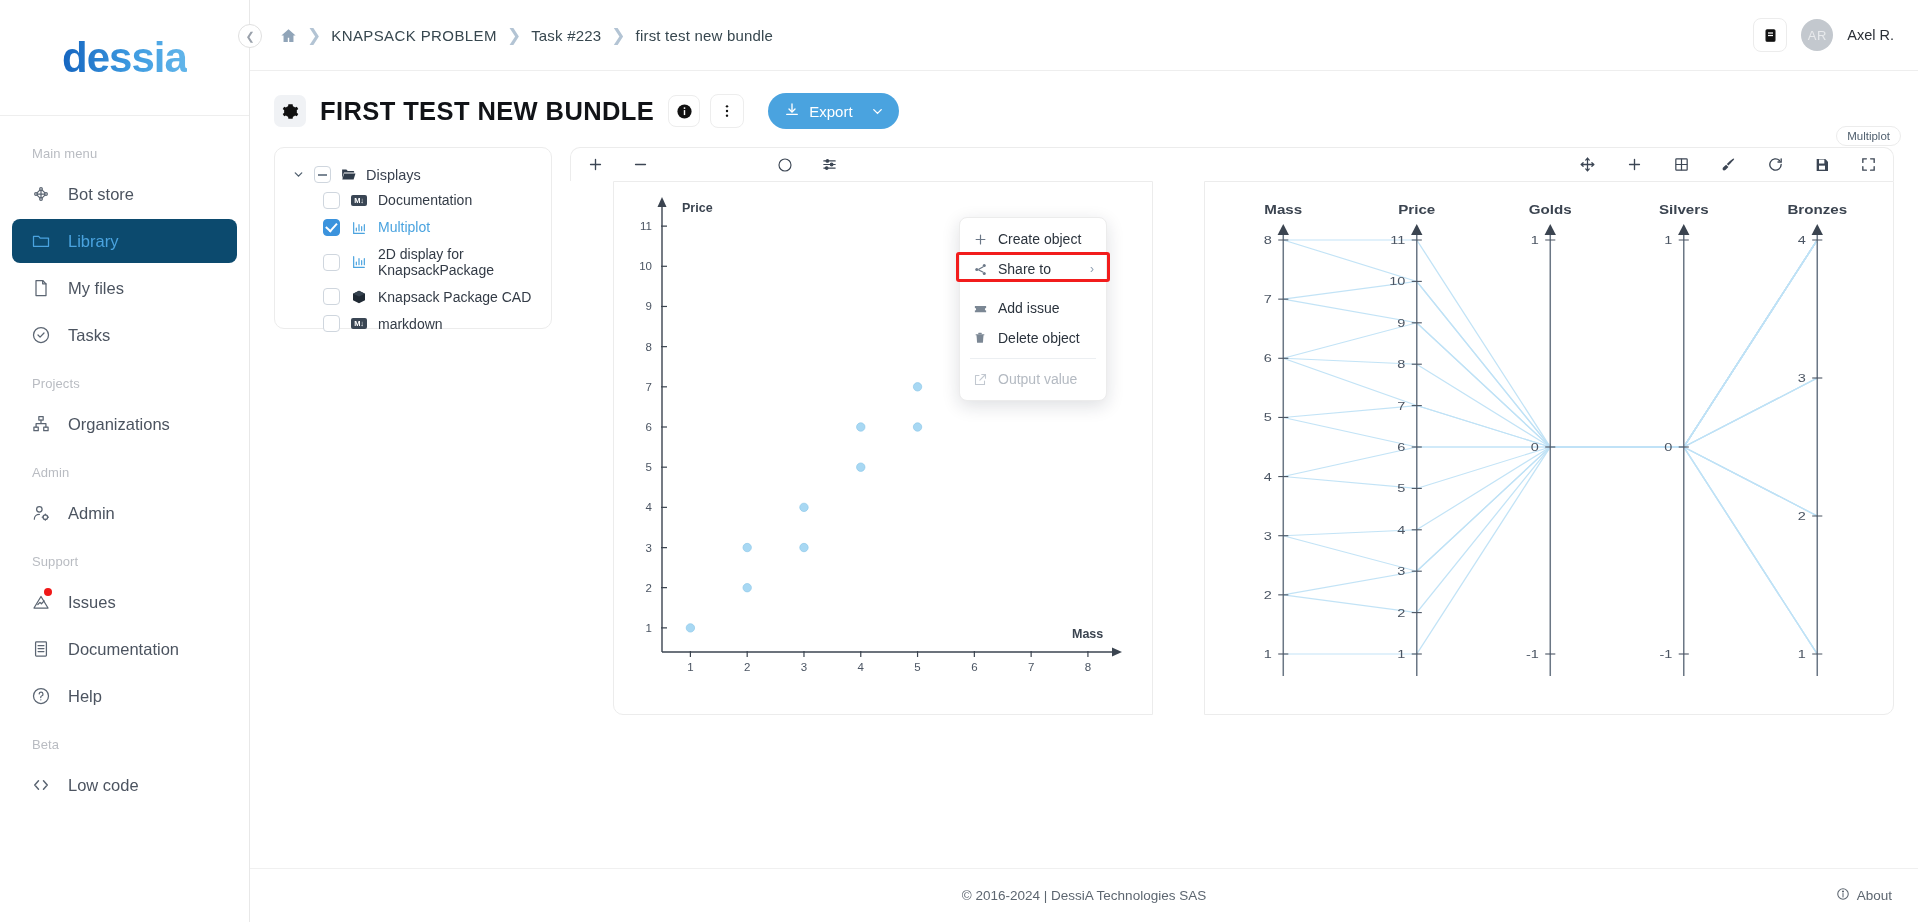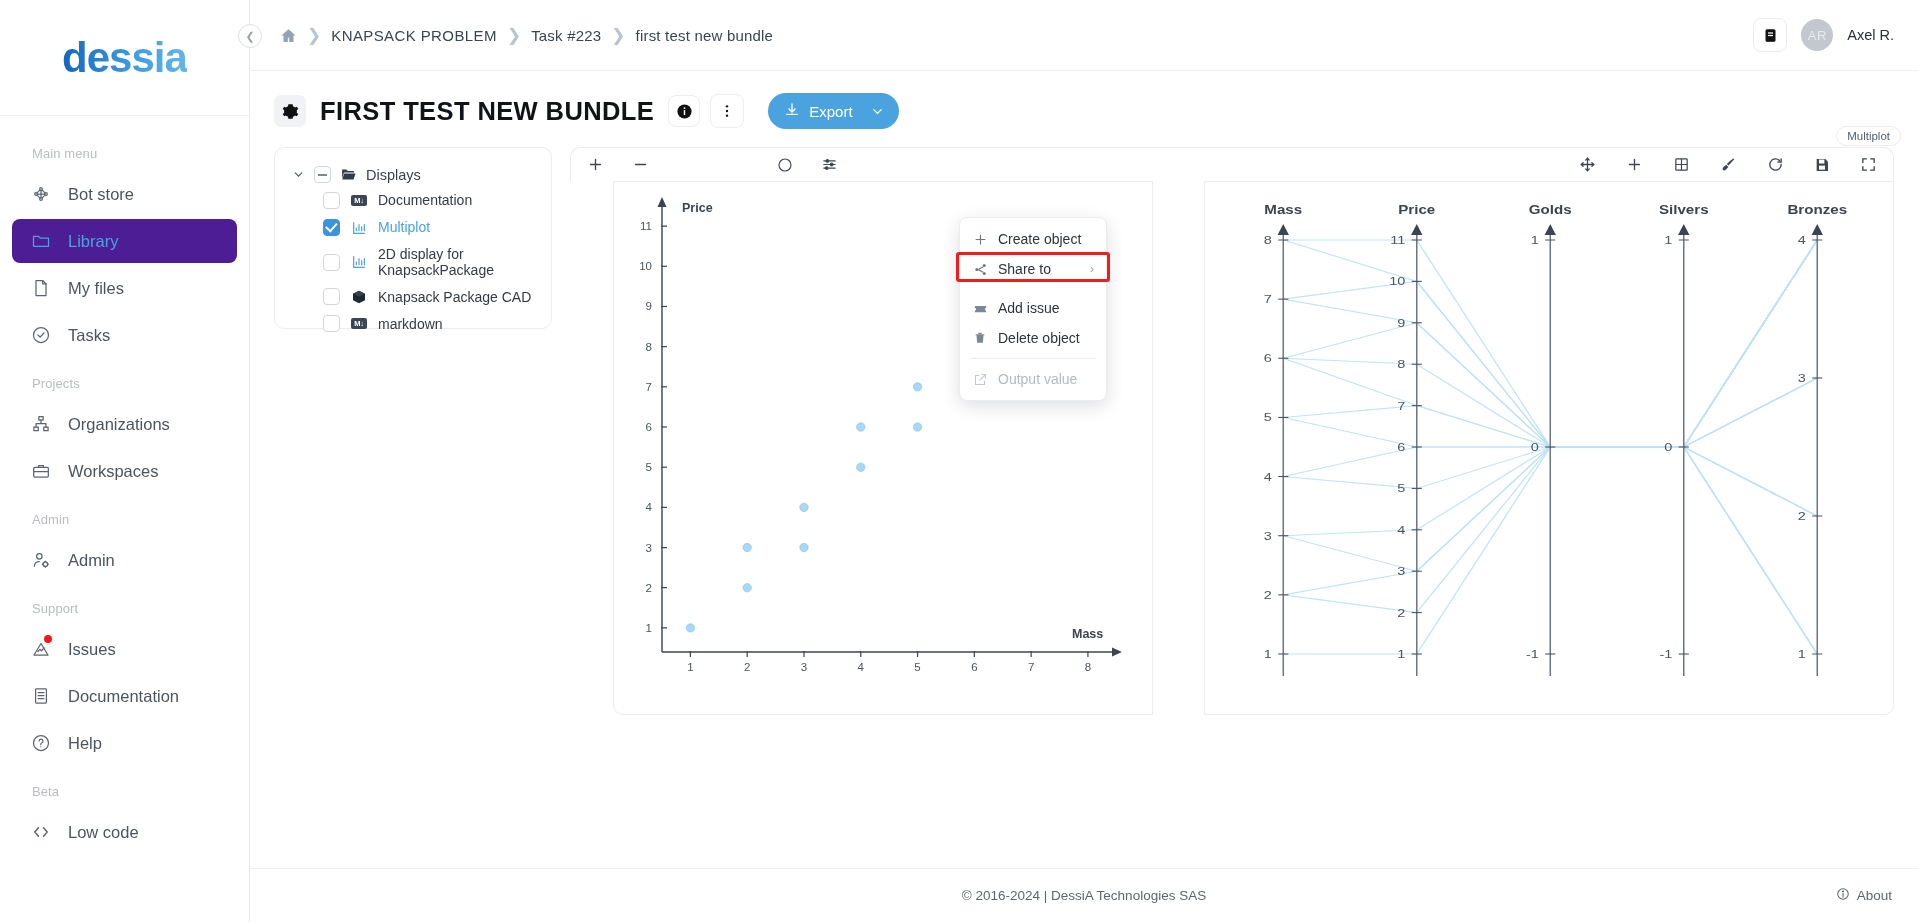--- a/index.html
+++ b/index.html
@@ -33,21 +33,21 @@
   .nav { padding-top: 14px; }
   .nav-section {
     font-size: 13px; color: #b9bcc2; padding: 16px 0 8px 32px; letter-spacing: .1px;
   }
   .nav-item {
     display: flex; align-items: center; gap: 16px;
     height: 44px; margin: 3px 12px; padding-left: 18px;
     border-radius: 8px; color: #4c5460; font-size: 16.5px;
     cursor: pointer; position: relative;
   }
-  .nav-item.active { background: #4c1d95; color: #4aa3df; }
+  .nav-item.active { background: #0c4a6e; color: #4aa3df; }
   .nav-item .ic { width: 22px; height: 22px; display:flex; align-items:center; justify-content:center; flex-shrink: 0;}
   .nav-item .ic svg { width: 20px; height: 20px; }
   .badge-dot {
     position: absolute; left: 32px; top: 8px;
     width: 8px; height: 8px; border-radius: 50%; background: #f01818;
   }
 
   
   .main { flex: 1; display: flex; flex-direction: column; min-width: 0; position: relative; }
   .topbar {
@@ -246,30 +246,20 @@
         <div class="nav-item">
           <span class="ic">
             <svg width="20" height="20" viewBox="0 0 24 24" fill="none" stroke="#5b6572" stroke-width="1.5" stroke-linecap="round" stroke-linejoin="round">
               <rect x="9.4" y="3" width="5.2" height="4.2"></rect>
               <rect x="3.5" y="15.8" width="5.2" height="4.2"></rect>
               <rect x="15.3" y="15.8" width="5.2" height="4.2"></rect>
               <path d="M12 7.2v4.4M6.1 15.8v-4.2h11.8v4.2"></path>
             </svg>
           </span>
           <span>Organizations</span>
-        </div>
-        <div class="nav-item">
-          <span class="ic">
-            <svg width="20" height="20" viewBox="0 0 24 24" fill="none" stroke="#5b6572" stroke-width="1.5" stroke-linecap="round" stroke-linejoin="round">
-              <rect x="3.2" y="7.6" width="17.6" height="11.6" rx="1.2"></rect>
-              <path d="M9 7.6V5.6h6v2"></path>
-              <path d="M3.2 12.6h17.6"></path>
-            </svg>
-          </span>
-          <span>Workspaces</span>
         </div>
         <div class="nav-section">Admin</div>
         <div class="nav-item">
           <span class="ic">
             <svg width="20" height="20" viewBox="0 0 24 24" fill="none" stroke="#5b6572" stroke-width="1.5" stroke-linecap="round" stroke-linejoin="round">
               <circle cx="10" cy="7.6" r="3.3"></circle>
               <path d="M4 19.4c0-3.3 2.7-5.6 6-5.6"></path>
               <circle cx="17.2" cy="17" r="2.7"></circle>
               <path d="M17.2 13.3v.9M17.2 19.8v.9M20.9 17h-.9M14.4 17h-.9"></path>
             </svg>

